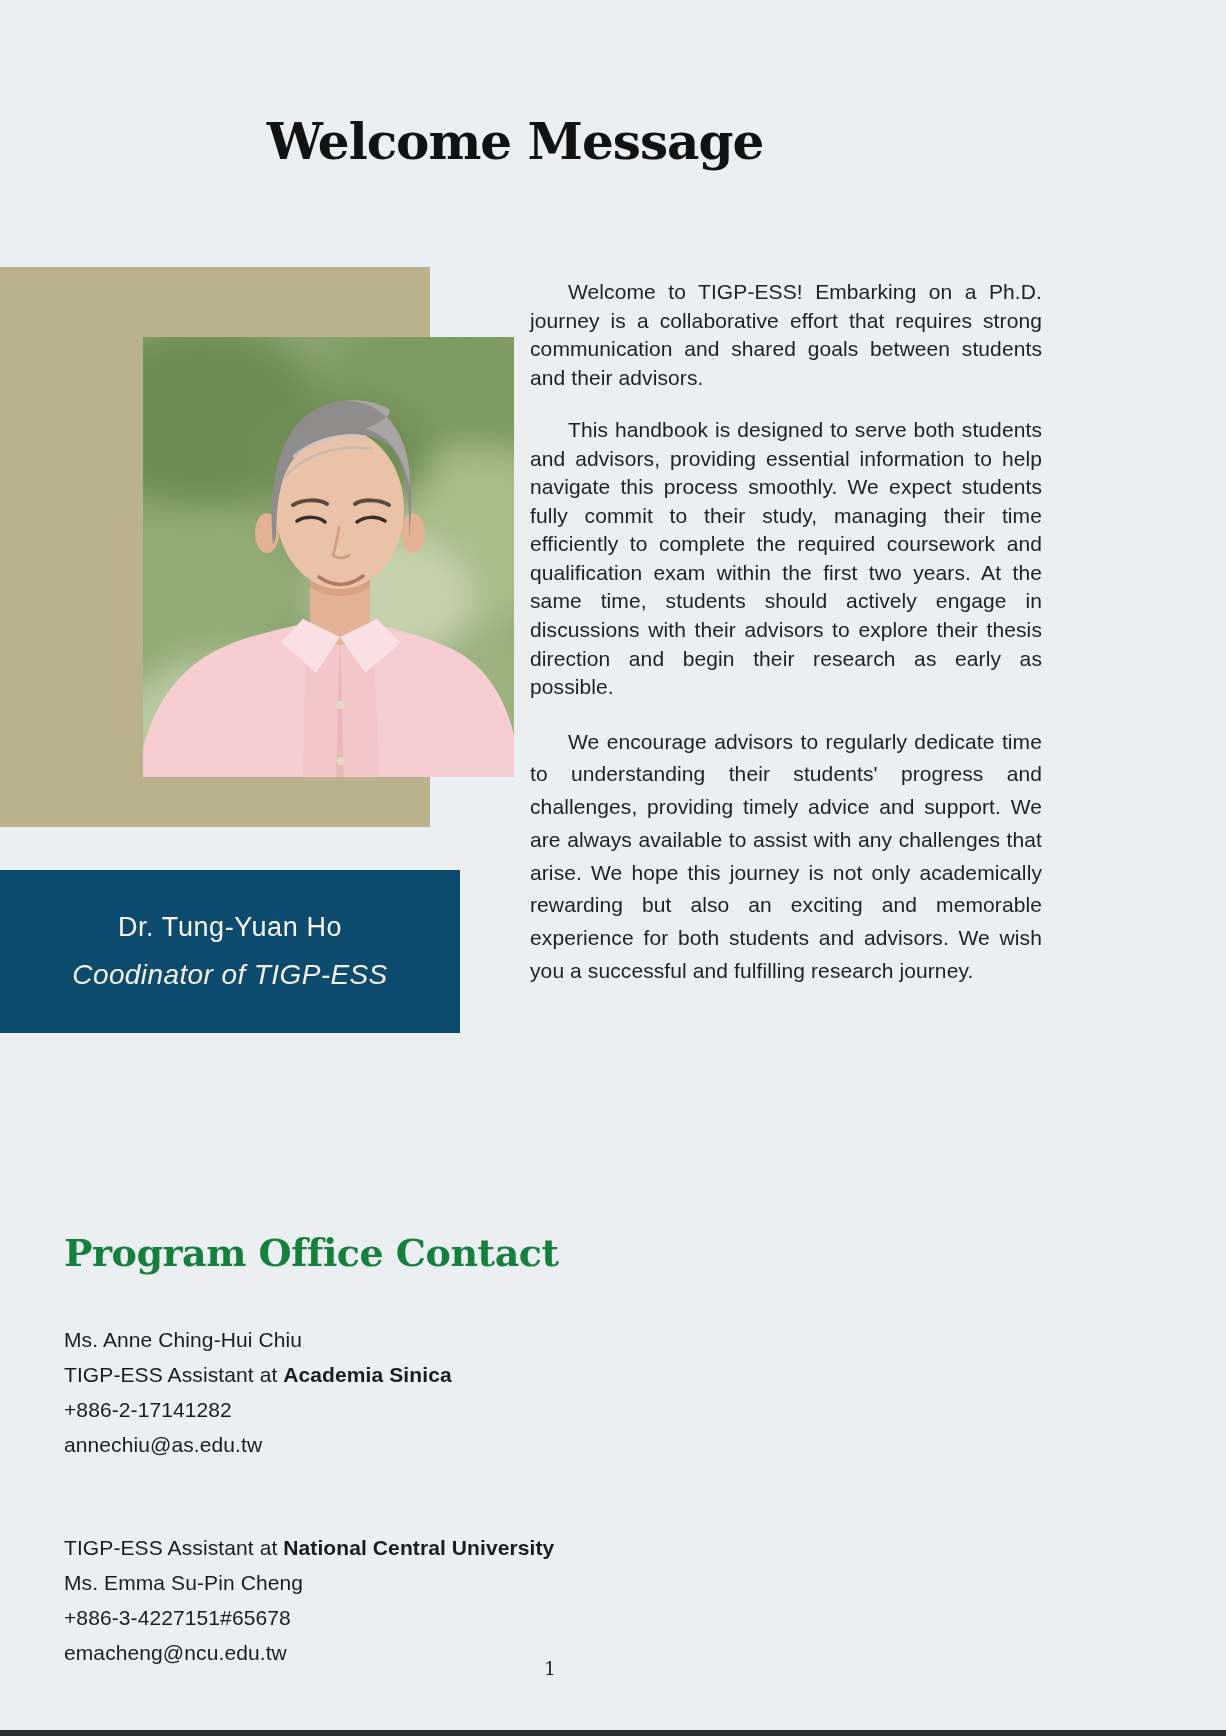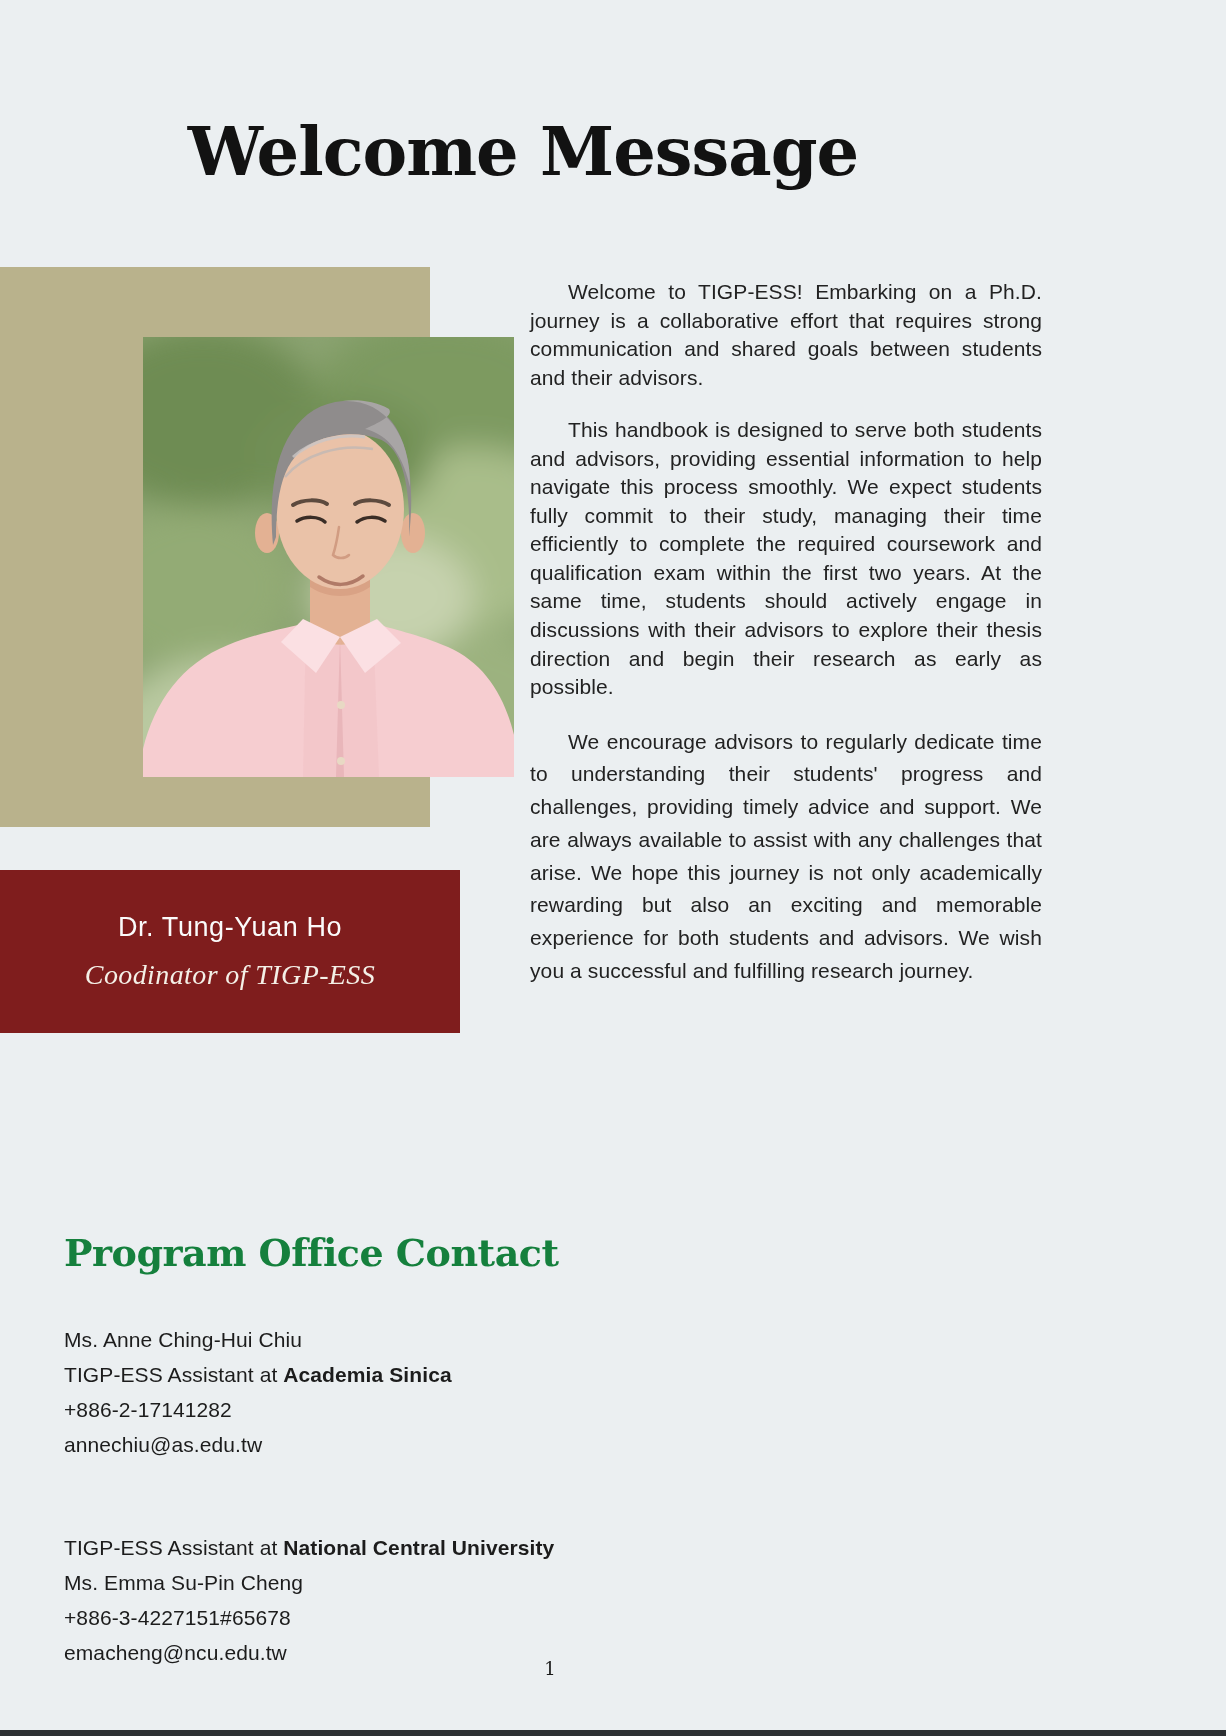--- a/index.html
+++ b/index.html
@@ -10,26 +10,26 @@
     height: 1736px;
     margin: 0 auto;
     background: #ebeff1;
     overflow: hidden;
     font-family: "Liberation Sans", sans-serif;
     color: #1d1d1d;
   }
   .page-title {
     position: absolute;
     top: 112px;
-    left: 8px;
+    left: 0;
     width: 1030px;
     text-align: center;
     font-family: "DejaVu Serif", serif;
     font-weight: 700;
-    font-size: 67px;
+    font-size: 50px;
     letter-spacing: -1px;
     color: #121212;
   }
   .tan-block {
     position: absolute;
     left: 0;
     top: 267px;
     width: 430px;
     height: 560px;
     background: #b9b28c;
@@ -62,35 +62,35 @@
   .right-col p.wide-leading {
     line-height: 1.56;
     margin-bottom: 0;
   }
   .name-banner {
     position: absolute;
     left: 0;
     top: 870px;
     width: 460px;
     height: 163px;
-    background: #7f1d1d;
+    background: #0c4a6e;
     display: flex;
     flex-direction: column;
     align-items: center;
     justify-content: center;
     gap: 16px;
   }
   .banner-name {
     font-size: 27px;
     font-weight: 500;
     letter-spacing: 0.6px;
     color: #fbfbfb;
   }
   .banner-role {
-    font-family: Liberation Serif, serif;
+    font-family: Liberation Sans, sans-serif;
     font-style: italic;
     font-size: 28px;
     color: #f4f0e7;
     letter-spacing: 0.4px;
   }
   .contact-heading {
     position: absolute;
     left: 64px;
     top: 1230px;
     font-family: "DejaVu Serif", serif;

